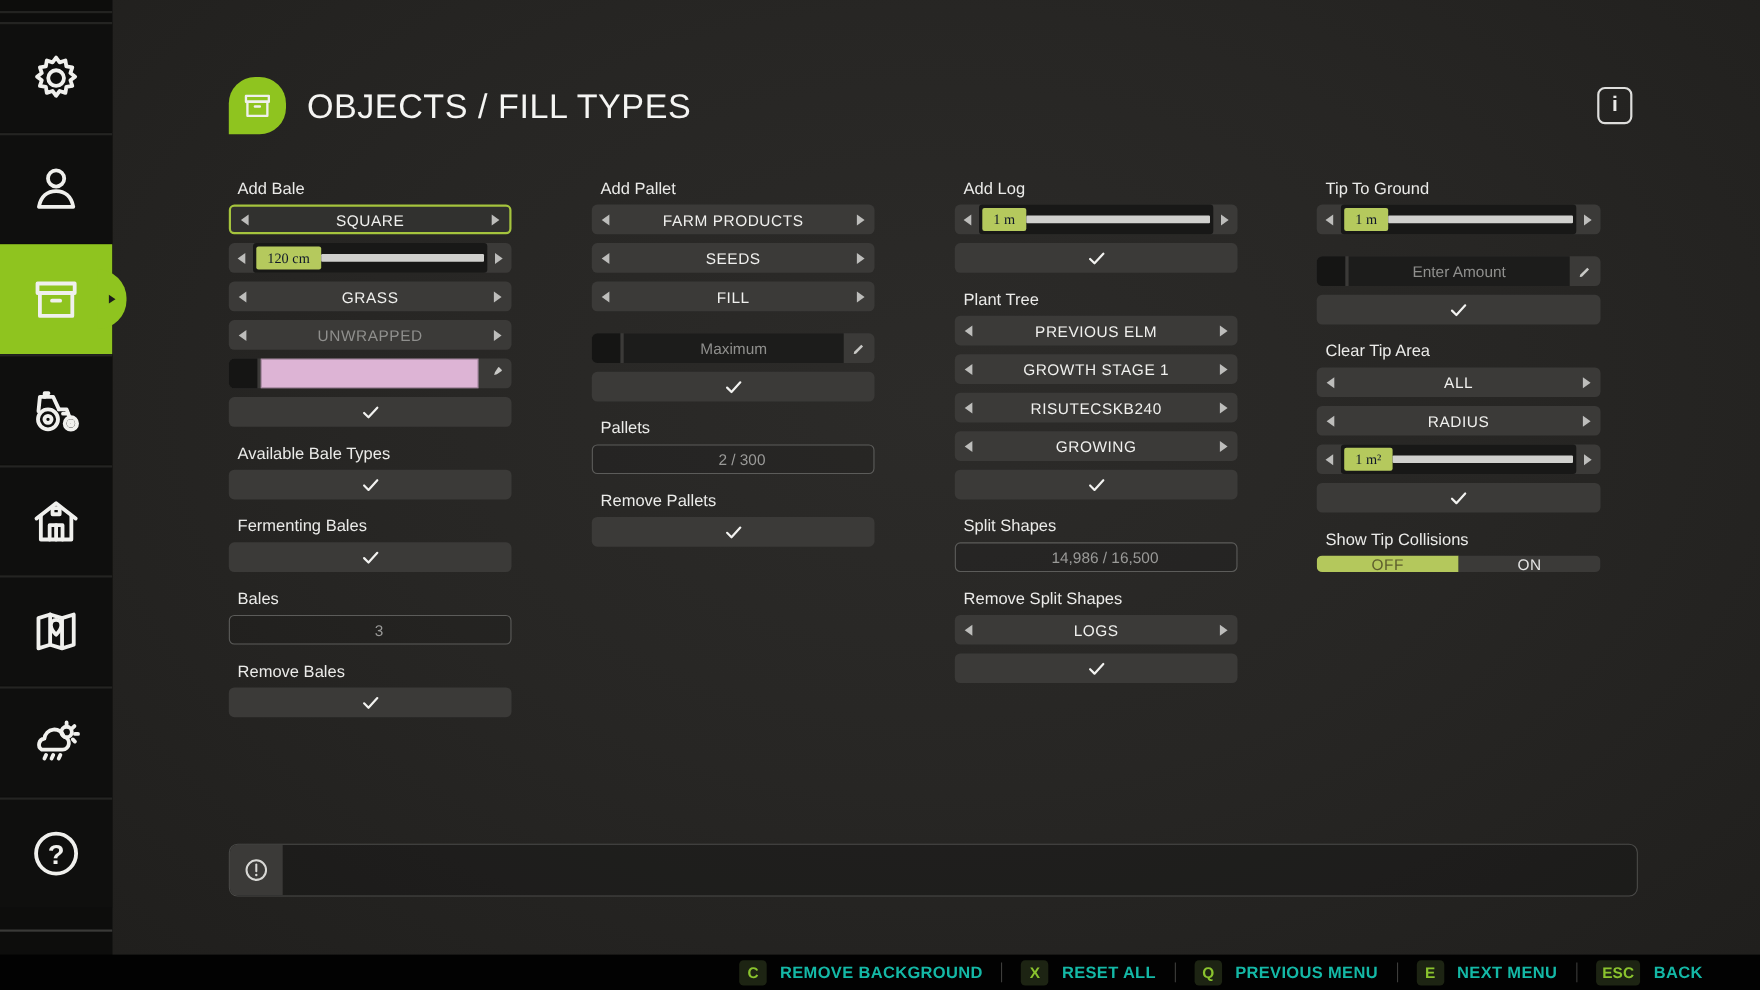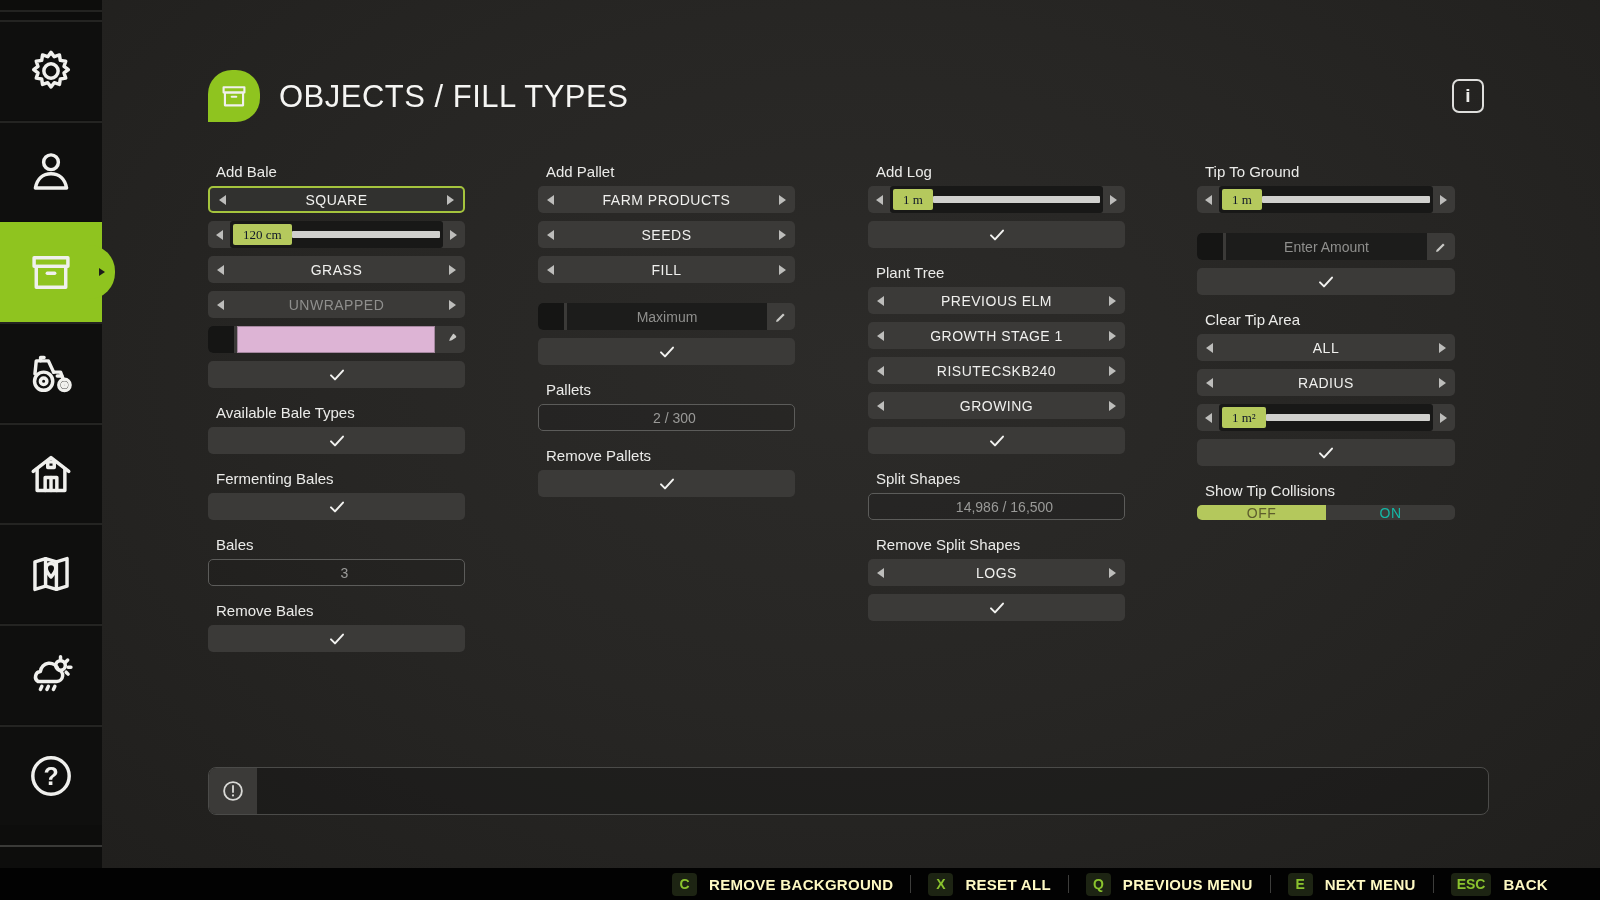--- a/index.html
+++ b/index.html
@@ -72,37 +72,37 @@
   .color-row .swatch { flex:1; height:27px; border:1px solid rgba(0,0,0,0.25); cursor:pointer; }
   .color-row .dye { width:30px; display:flex; align-items:center; justify-content:center; cursor:pointer; }
   .color-row .dye svg { width:17px; height:17px; }
 
   .field { border:1.5px solid #5c5c5a; border-radius:5px; background:rgba(10,10,10,0.10);
     display:flex; align-items:center; justify-content:center; font-size:14px; color:#9a9a98;padding-left:16px; }
 
   .toggle { height:15px; display:flex; border-radius:5px; overflow:hidden; }
   .toggle .half { flex:1; display:flex; align-items:center; justify-content:center; font-size:14px; letter-spacing:0.5px; cursor:pointer; }
   .toggle .off { background:#b4c85c; color:#5d5d2d; }
-  .toggle .on  { background:#3b3a38; color:#14b8a6; }
+  .toggle .on  { background:#3b3a38; color:#e5e5e5; }
 
   
   .console { position:absolute; left:208px; top:767px; width:1281px; height:48px;
     border:1.5px solid #4b4b49; border-radius:8px; background:rgba(18,18,17,0.30); display:flex; overflow:hidden; }
   .console .icon-box { width:48px; background:#3b3a38; display:flex; align-items:center; justify-content:center; }
   .console .icon-box svg { width:26px; height:26px; }
   .console input { flex:1; background:transparent; border:none; outline:none; color:#dddddb;
     font-family:inherit; font-size:15px; padding:0 14px; }
 
   
   .hintbar { position:absolute; left:0; top:868px; width:1600px; height:32px; background:#020202;
     display:flex; align-items:center; justify-content:flex-end; padding-right:52px; gap:17px; }
   .hint { display:flex; align-items:center; gap:12px; }
   .key { min-width:25px; height:23px; padding:0 6px; background:#1d2413; border-radius:4px;
     color:#8ac32e; font-size:14px; font-weight:bold; display:flex; align-items:center; justify-content:center; }
-  .hint .hlbl { color:#fef9c3; font-size:15px; font-weight:bold; letter-spacing:0.3px; }
+  .hint .hlbl { color:#14b8a6; font-size:15px; font-weight:bold; letter-spacing:0.3px; }
   .vdiv { width:1px; height:18px; background:#3d3d3b; }
 
   svg .s { fill:none; stroke:#f0f0ed; stroke-width:1.6; stroke-linecap:round; stroke-linejoin:round; }
 </style>
 </head>
 <body>
 
 <div class="screen">
   <div class="main-bg"></div>
 

